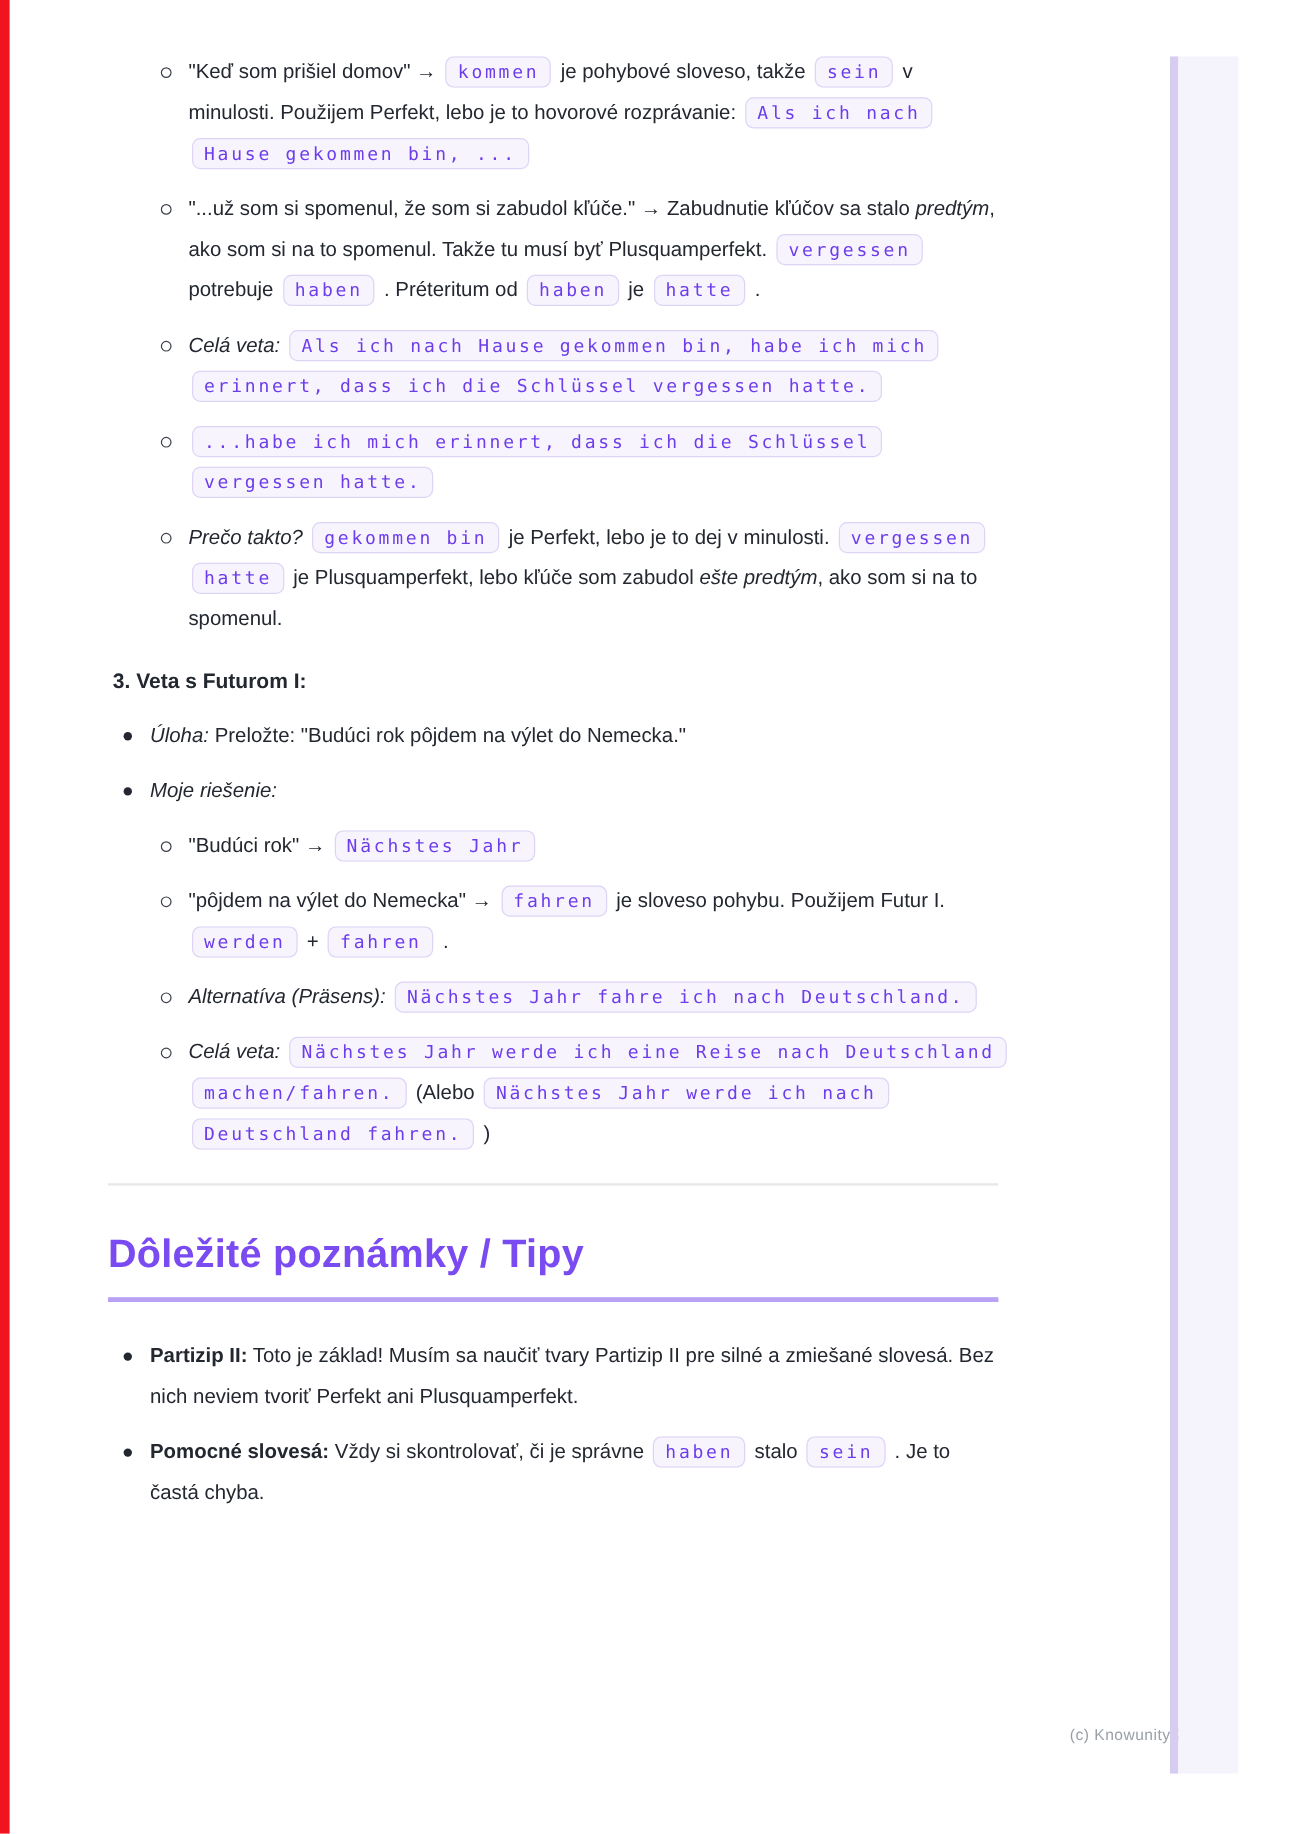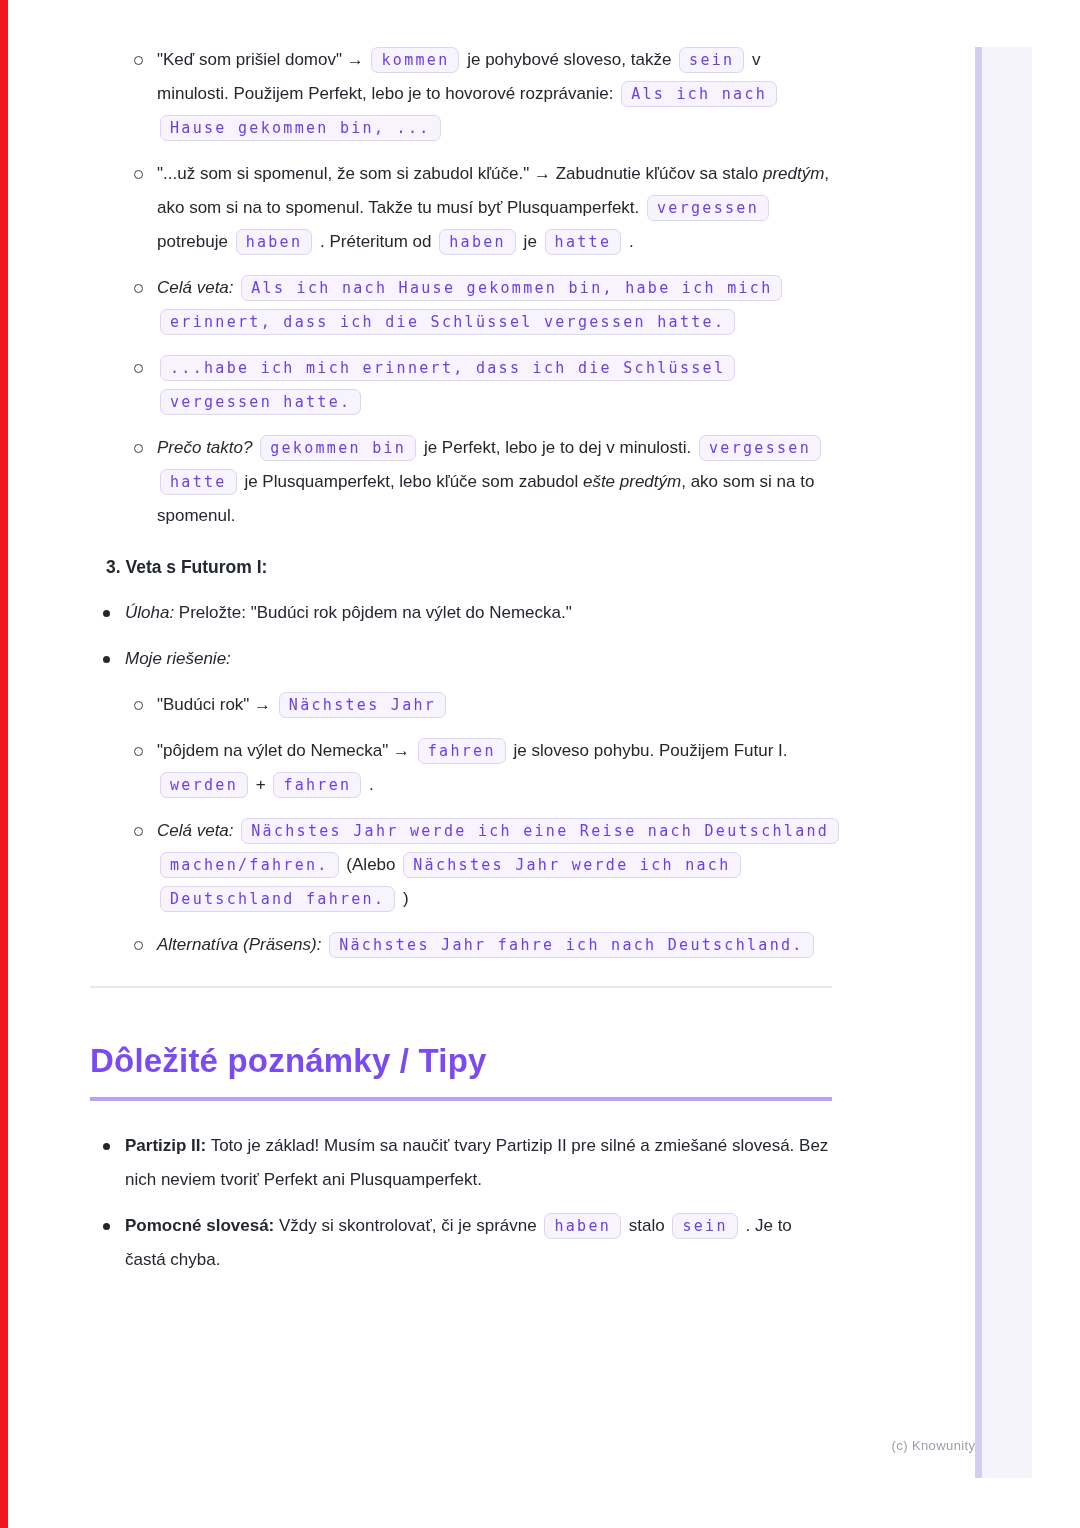--- a/index.html
+++ b/index.html
@@ -35,24 +35,24 @@
   .seg-c{
     font-family:"DejaVu Sans Mono", monospace;
     font-size:15px;letter-spacing:2.3px;
     color:var(--code-text);
     background:var(--code-bg);
     border:1px solid var(--code-border);
     border-radius:7px;
     padding:3px 9px;margin:0 3px;
     -webkit-box-decoration-break:clone;box-decoration-break:clone;text-align:center;
   }
-  .h3{font-size:17.5px;font-weight:700;line-height:24px;margin:22px 0 17px 16px;}
+  .h3{font-size:17.5px;font-weight:700;line-height:24px;margin:22px 0 17px 4px;}
   .h1{
     font-size:33px;font-weight:800;color:var(--accent);line-height:42px;
-    margin:52px 0 28px 0;padding-bottom:15px;
+    margin:36px 0 28px 0;padding-bottom:15px;
     border-bottom:4px solid var(--underline);
     letter-spacing:0.2px;
   }
   .hr{height:2px;background:var(--hr);margin:24px 0 0 0;}
   .footer{
     position:absolute;top:1438px;right:70px;
     font-size:13px;color:var(--muted);letter-spacing:0.4px;
   }
   .scroll-thumb{position:absolute;left:975px;top:47px;width:7px;height:1431px;background:var(--thumb);}
   .side-panel{position:absolute;left:982px;top:47px;width:50px;height:1431px;background:var(--panel);}
@@ -66,22 +66,22 @@
     <div class="li lvl2"><span class="marker m2"></span><span class="li-text"><span class="seg-t">"Keď som prišiel domov" → </span><span class="seg-c">kommen</span><span class="seg-t"> je pohybové sloveso, takže </span><span class="seg-c">sein</span><span class="seg-t"> v minulosti. Použijem Perfekt, lebo je to hovorové rozprávanie: </span><span class="seg-c">Als ich nach Hause gekommen bin, ...</span></span></div>
     <div class="li lvl2"><span class="marker m2"></span><span class="li-text"><span class="seg-t">"...už som si spomenul, že som si zabudol kľúče." → Zabudnutie kľúčov sa stalo </span><span class="seg-i">predtým</span><span class="seg-t">, ako som si na to spomenul. Takže tu musí byť Plusquamperfekt. </span><span class="seg-c">vergessen</span><span class="seg-t"> potrebuje </span><span class="seg-c">haben</span><span class="seg-t"> . Préteritum od </span><span class="seg-c">haben</span><span class="seg-t"> je </span><span class="seg-c">hatte</span><span class="seg-t"> .</span></span></div>
     <div class="li lvl2"><span class="marker m2"></span><span class="li-text"><span class="seg-i">Celá veta: </span><span class="seg-c">Als ich nach Hause gekommen bin, habe ich mich erinnert, dass ich die Schlüssel vergessen hatte.</span></span></div>
     <div class="li lvl2"><span class="marker m2"></span><span class="li-text"><span class="seg-c">...habe ich mich erinnert, dass ich die Schlüssel vergessen hatte.</span></span></div>
     <div class="li lvl2"><span class="marker m2"></span><span class="li-text"><span class="seg-i">Prečo takto? </span><span class="seg-c">gekommen bin</span><span class="seg-t"> je Perfekt, lebo je to dej v minulosti. </span><span class="seg-c">vergessen hatte</span><span class="seg-t"> je Plusquamperfekt, lebo kľúče som zabudol </span><span class="seg-i">ešte predtým</span><span class="seg-t">, ako som si na to spomenul.</span></span></div>
     <div class="h3">3. Veta s Futurom I:</div>
     <div class="li lvl1"><span class="marker m1"></span><span class="li-text"><span class="seg-i">Úloha:</span><span class="seg-t"> Preložte: "Budúci rok pôjdem na výlet do Nemecka."</span></span></div>
     <div class="li lvl1"><span class="marker m1"></span><span class="li-text"><span class="seg-i">Moje riešenie:</span></span></div>
     <div class="li lvl2"><span class="marker m2"></span><span class="li-text"><span class="seg-t">"Budúci rok" → </span><span class="seg-c">Nächstes Jahr</span></span></div>
     <div class="li lvl2"><span class="marker m2"></span><span class="li-text"><span class="seg-t">"pôjdem na výlet do Nemecka" → </span><span class="seg-c">fahren</span><span class="seg-t"> je sloveso pohybu. Použijem Futur I. </span><span class="seg-c">werden</span><span class="seg-t"> + </span><span class="seg-c">fahren</span><span class="seg-t"> .</span></span></div>
+    <div class="li lvl2"><span class="marker m2"></span><span class="li-text"><span class="seg-i">Alternatíva (Präsens): </span><span class="seg-c">Nächstes Jahr fahre ich nach Deutschland.</span></span></div>
     <div class="li lvl2"><span class="marker m2"></span><span class="li-text"><span class="seg-i">Celá veta: </span><span class="seg-c">Nächstes Jahr werde ich eine Reise nach Deutschland machen/fahren.</span><span class="seg-t"> (Alebo </span><span class="seg-c">Nächstes Jahr werde ich nach Deutschland fahren.</span><span class="seg-t"> )</span></span></div>
-    <div class="li lvl2"><span class="marker m2"></span><span class="li-text"><span class="seg-i">Alternatíva (Präsens): </span><span class="seg-c">Nächstes Jahr fahre ich nach Deutschland.</span></span></div>
     <div class="hr"></div>
     <div class="h1">Dôležité poznámky / Tipy</div>
     <div class="li lvl1"><span class="marker m1"></span><span class="li-text"><span class="seg-b">Partizip II:</span><span class="seg-t"> Toto je základ! Musím sa naučiť tvary Partizip II pre silné a zmiešané slovesá. Bez nich neviem tvoriť Perfekt ani Plusquamperfekt.</span></span></div>
     <div class="li lvl1"><span class="marker m1"></span><span class="li-text"><span class="seg-b">Pomocné slovesá:</span><span class="seg-t"> Vždy si skontrolovať, či je správne </span><span class="seg-c">haben</span><span class="seg-t"> stalo </span><span class="seg-c">sein</span><span class="seg-t"> . Je to častá chyba.</span></span></div>
   </main>
 
 <div class="footer">(c) Knowunity 2025</div>
 
 <div class="scroll-thumb"></div>
 <div class="side-panel"></div>

